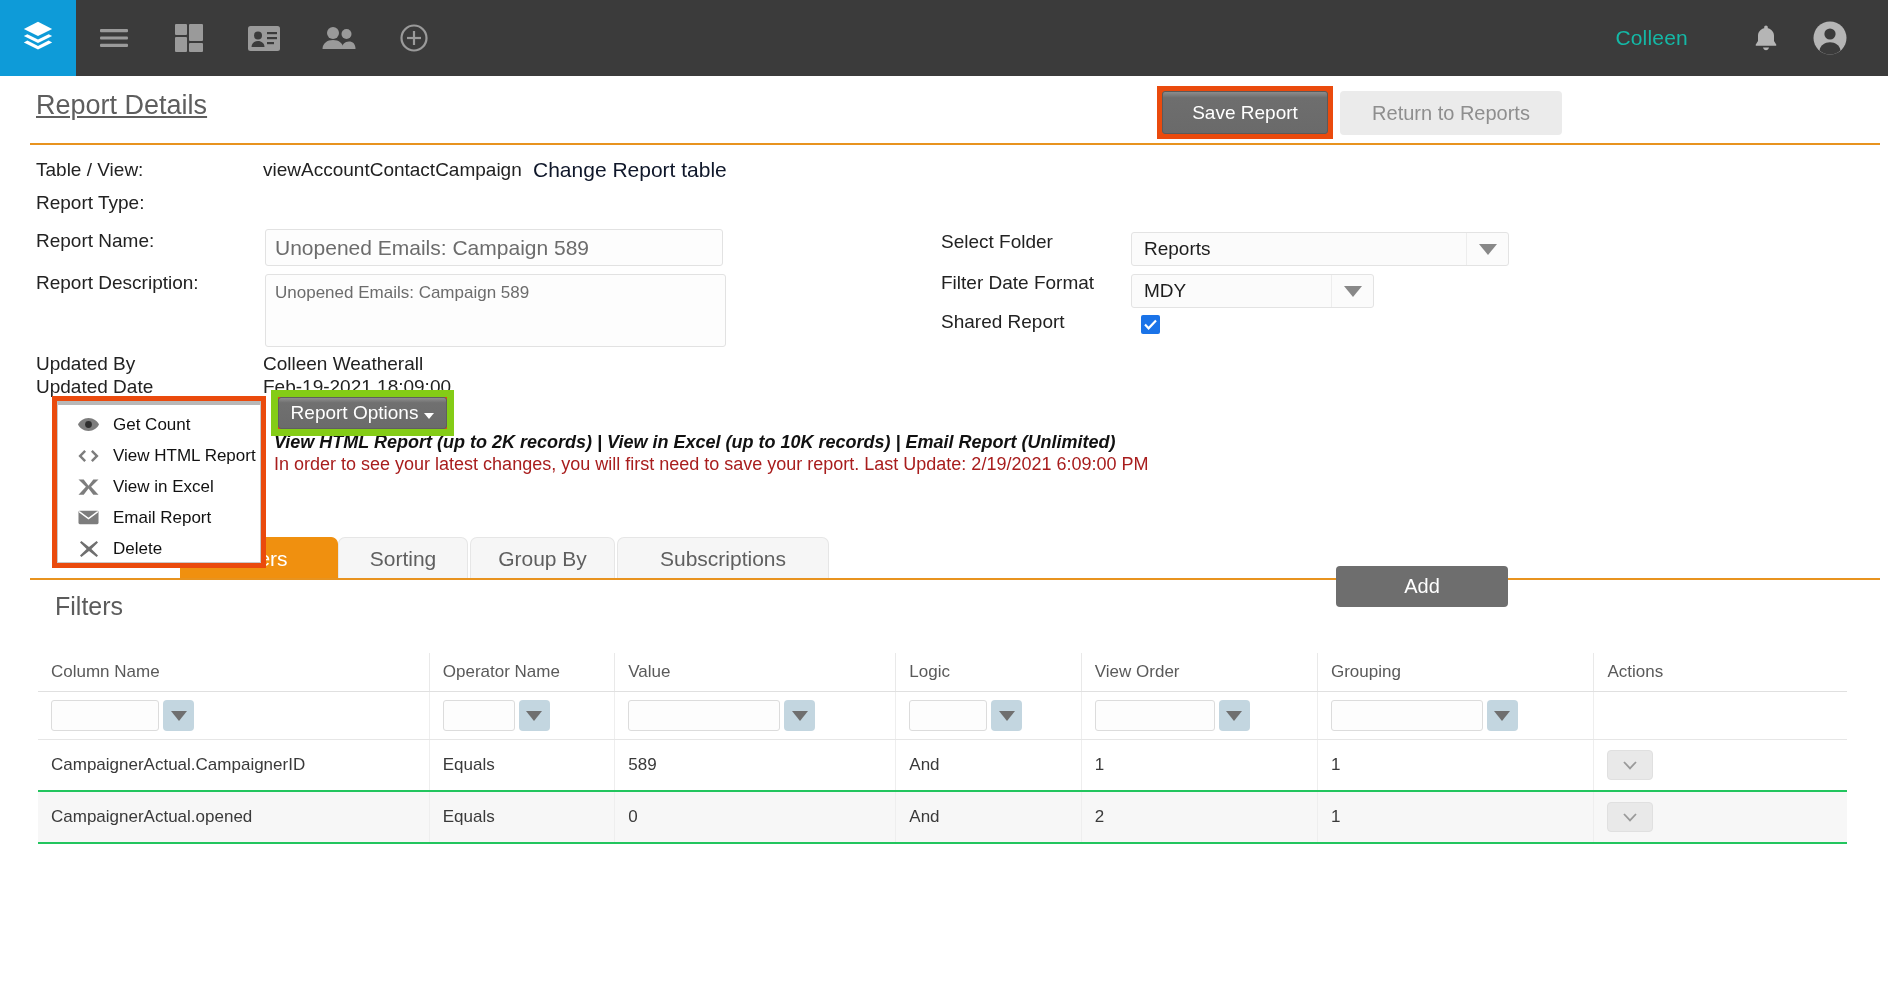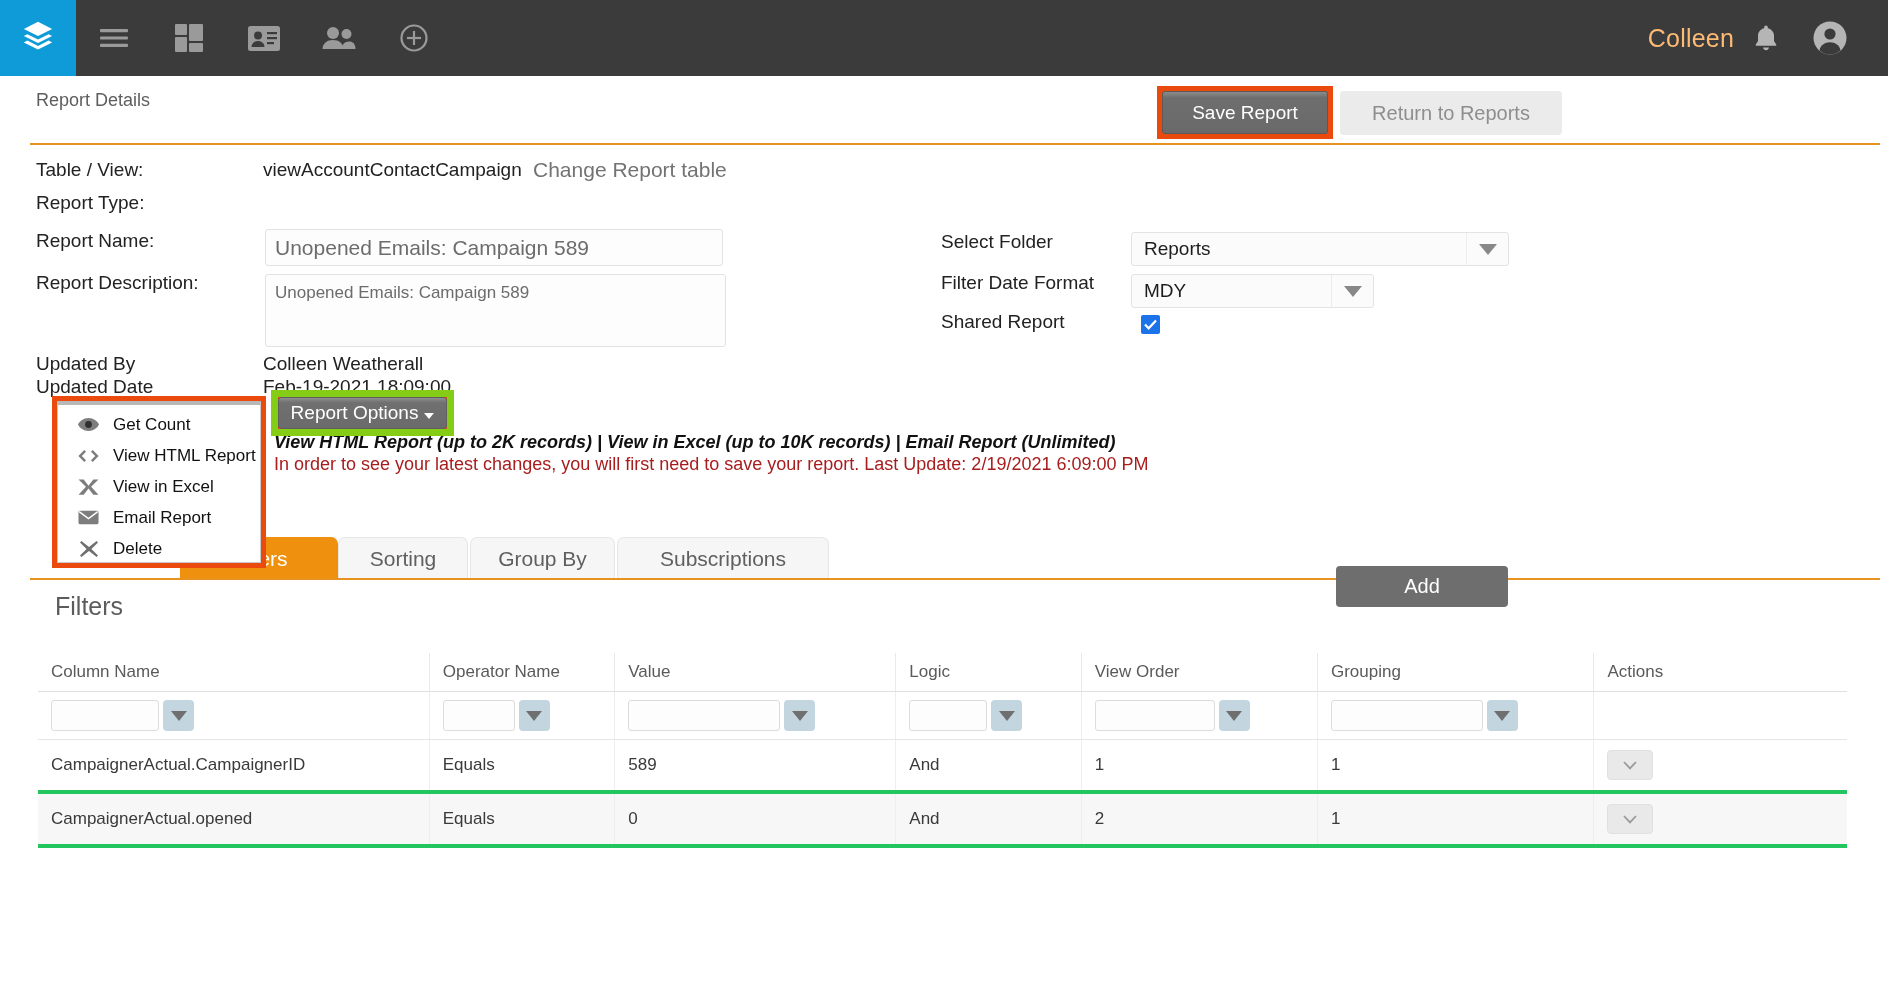--- a/index.html
+++ b/index.html
@@ -24,28 +24,28 @@
   }
   .nav-icons { display:flex; align-items:center; height:76px; }
   .nav-ico {
     width:75px; height:76px; display:flex; align-items:center; justify-content:center;
     cursor:pointer;
   }
   .nav-right {
     margin-left:auto; display:flex; align-items:center; height:76px; padding-right:26px;
   }
   .nav-user {
-    color:#fdba74; font-size:25px; letter-spacing:.2px; cursor:pointer;
+    color:#14b8a6; font-size:21px; margin-right:46px; letter-spacing:.2px; cursor:pointer;
   }
   .nav-ico-r { width:64px; height:76px; display:flex; align-items:center; justify-content:center; cursor:pointer; }
 
   
   .page-title {
     position:absolute; left:36px; top:90px;
-    font-size:18px; color:#5e5e5e; font-weight:400;
+    font-size:27px; color:#5e5e5e; font-weight:400;text-decoration:underline;
   }
   .hdr-rule {
     position:absolute; left:30px; top:143px; width:1850px; height:2px; background:#e8931f;
   }
   .btn-save-wrap {
     position:absolute; left:1157px; top:86px; width:176px; height:53px;
     border:5px solid #ea4a0d; background:#ea4a0d;
   }
   .btn-save {
     width:100%; height:100%; background:#6d6d6d; color:#fff;
@@ -57,21 +57,21 @@
   .btn-return {
     position:absolute; left:1340px; top:91px; width:222px; height:44px;
     background:#ebebeb; color:#8e8e8e; border:none; border-radius:4px;
     font-size:20px; font-family:"Liberation Sans", sans-serif; cursor:pointer;
   }
 
   
   .lbl { position:absolute; font-size:19px; color:#222; }
   .val { position:absolute; font-size:19px; color:#222; }
   .lnk-change {
-    position:absolute; left:533px; top:158px; font-size:21px; color:#737373; cursor:pointer;
+    position:absolute; left:533px; top:158px; font-size:21px; color:#0f172a; cursor:pointer;
   }
 
   .sel-box {
     position:absolute; background:#fbfbfb; border:1px solid #e3e3e3; border-radius:3px;
     display:flex; align-items:center;
   }
   .sel-box .sel-text {
     flex:1; padding-left:12px; font-size:19px; color:#1d1d1d; overflow:hidden; white-space:nowrap;
   }
   .sel-box .sel-arrow {
@@ -160,21 +160,21 @@
     position:absolute; left:38px; top:653px; width:1809px;
     border-collapse:collapse; font-size:17px; table-layout:fixed;
   }
   table.ftable th {
     text-align:left; font-weight:400; color:#5a5a5a; font-size:17px;
     padding:9px 0 9px 13px; border-bottom:1px solid #e0e0e0; border-right:1px solid #e9e9e9;
     background:#fff;
   }
   table.ftable td {
     padding:10px 0 10px 13px; color:#3a3a3a; font-size:17px;
-    border-bottom:4px solid #22c55e; border-right:1px solid #eeeeee;
+    border-bottom:2px solid #22c55e; border-right:1px solid #eeeeee;
     background:#fff; height:38px;
   }
   table.ftable tr.alt td { background:#f7f7f7; }
   table.ftable tr.inputrow td { border-bottom:1px solid #e6e6e6; padding:8px 0 8px 13px; }
   .cellbox { display:flex; align-items:center; gap:4px; }
   .cellinput {
     background:#fdfdfd; border:1px solid #dcdcdc; border-radius:3px; height:31px;
   }
   .cellarrow {
     width:31px; height:31px; background:#c3d6e0; border-radius:4px;

